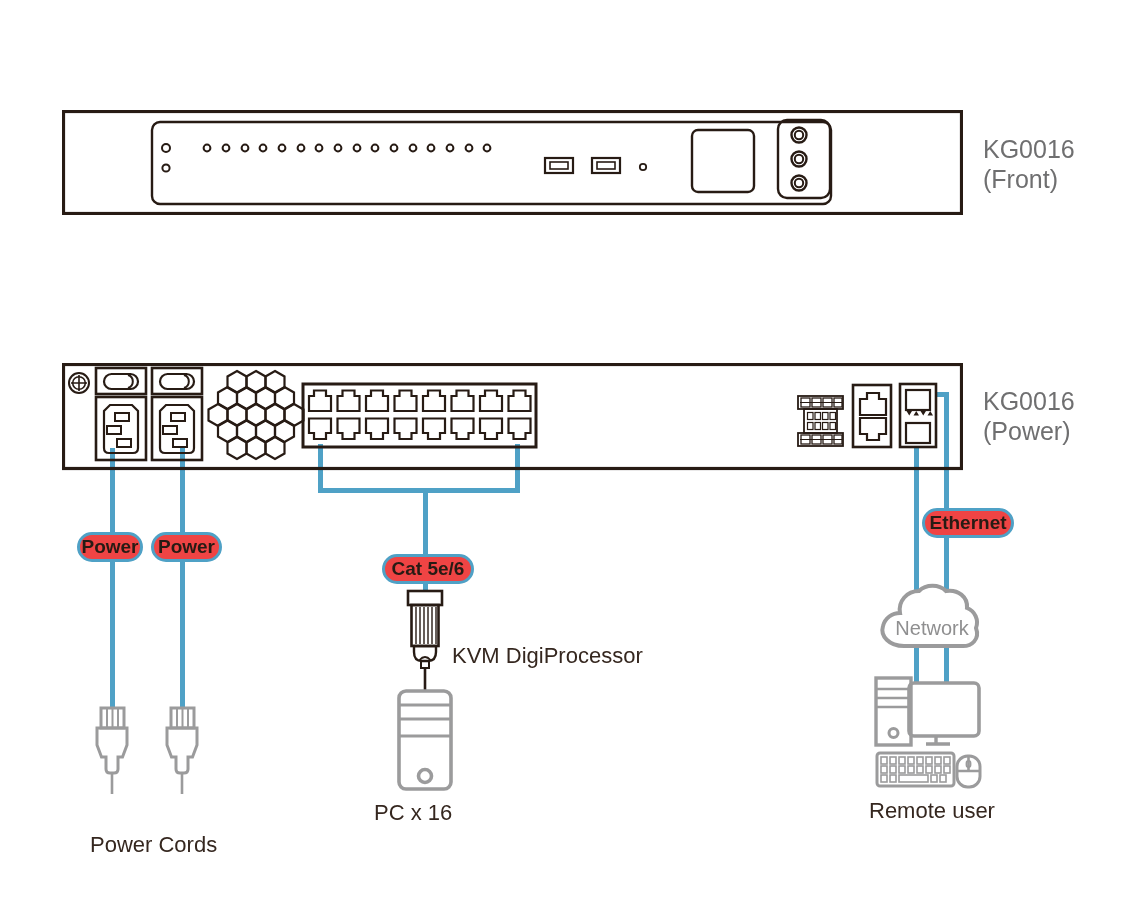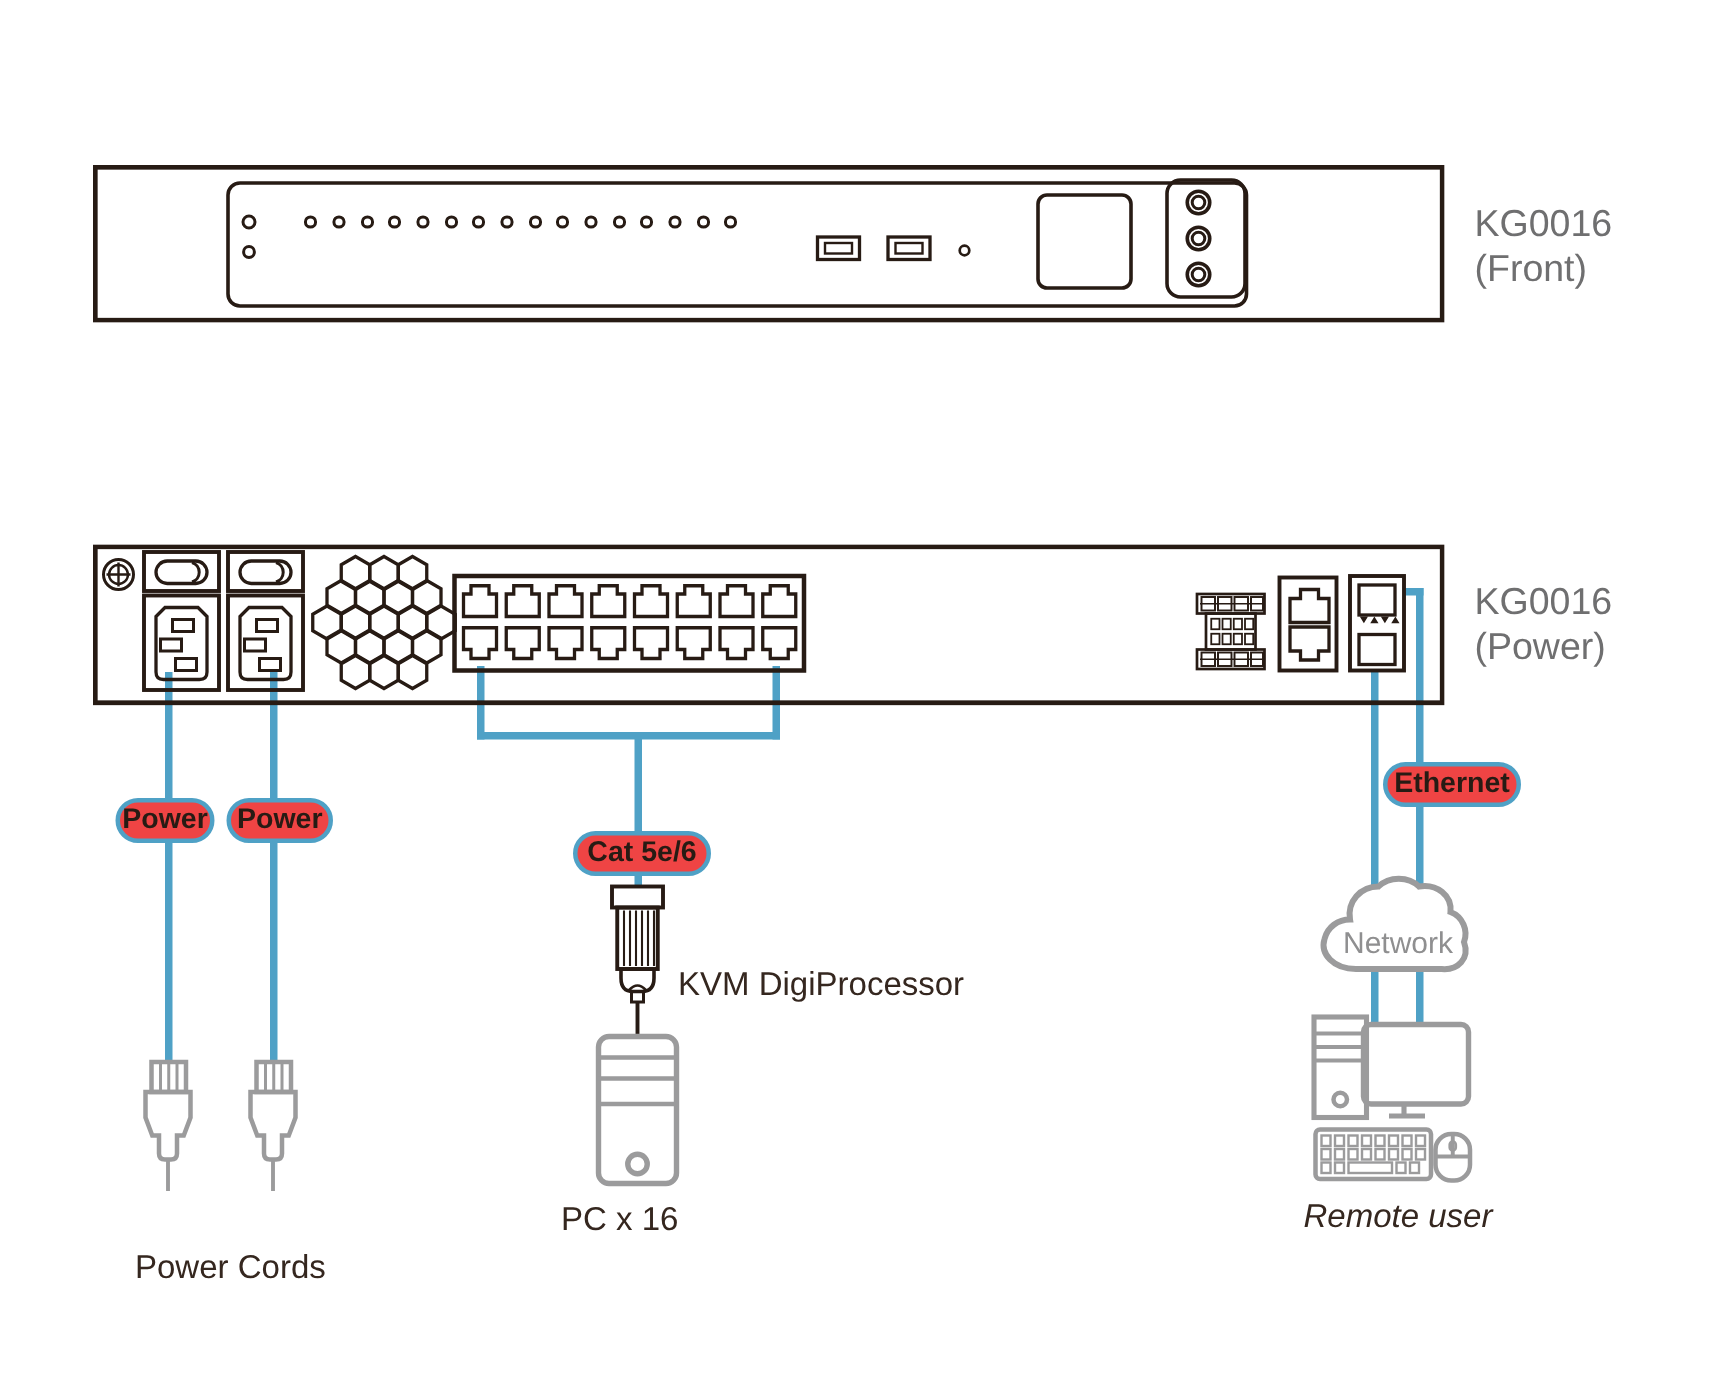--- a/index.html
+++ b/index.html
@@ -299,15 +299,15 @@
         <rect x="59" y="103" width="6" height="7"></rect>
           <rect x="68" y="103" width="6" height="7"></rect>
       </g>
     </g>
     <g>
       <rect class="gr" x="85" y="84" width="23" height="31" rx="10.5" stroke-width="3"></rect>
       <path class="gr" d="M96.5,84 V99 M85,99 H108" stroke-width="2.6"></path>
       <rect class="gr" x="94.5" y="89" width="4" height="6" rx="2" stroke-width="1.8"></rect>
     </g>
   </svg>
-  <div class="caption" style="left:869px;top:798px;font-style:italic;">Remote user</div>
+  <div class="caption" style="left:869px;top:798px;">Remote user</div>
 
 </div>
 
 </body></html>

